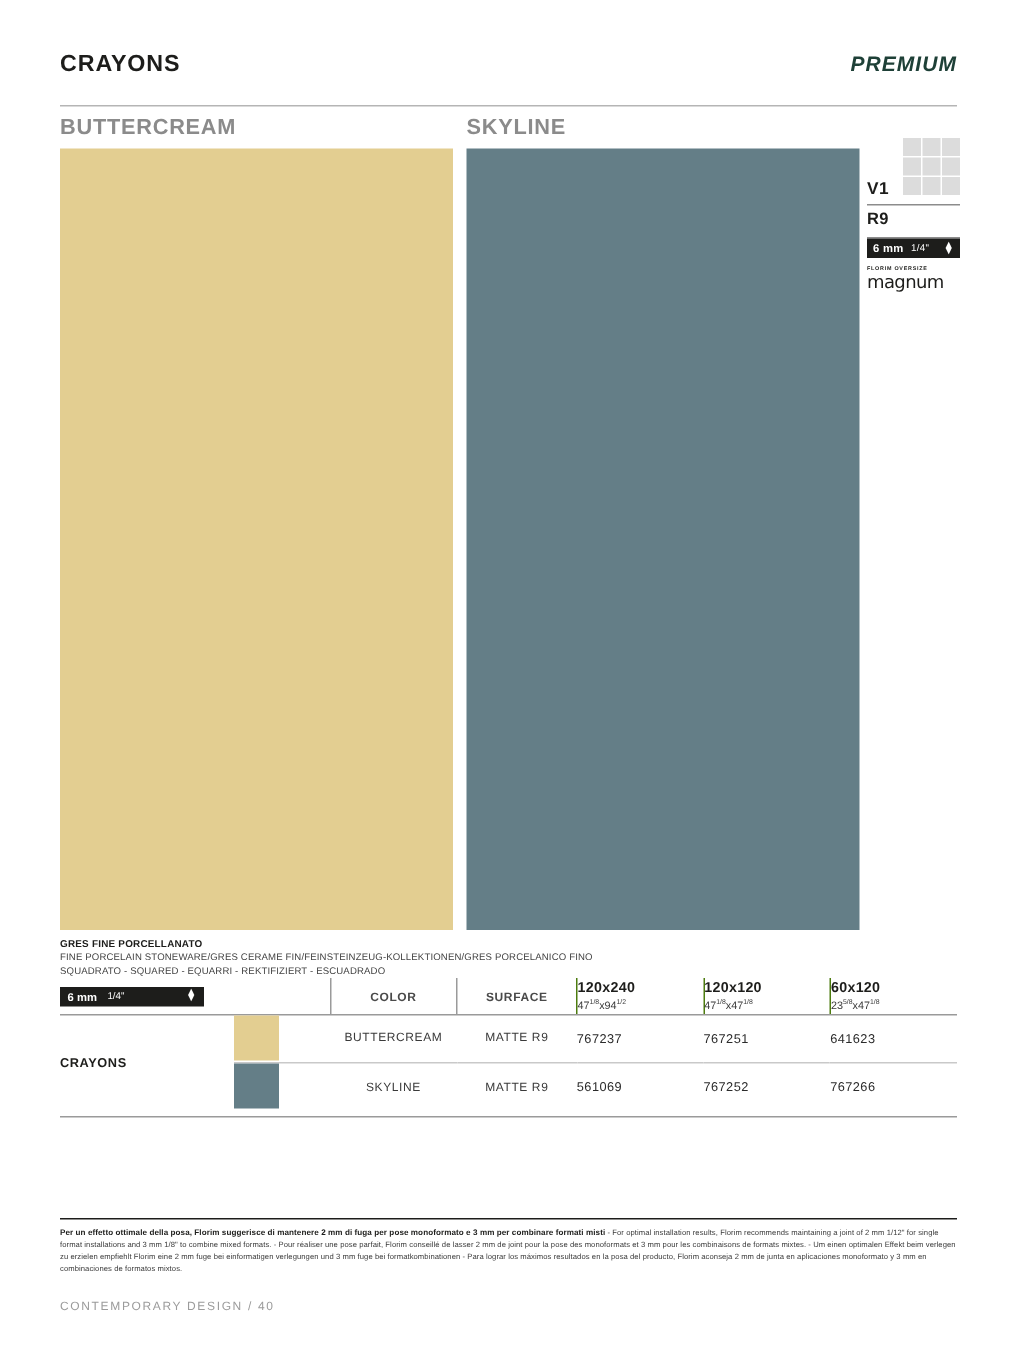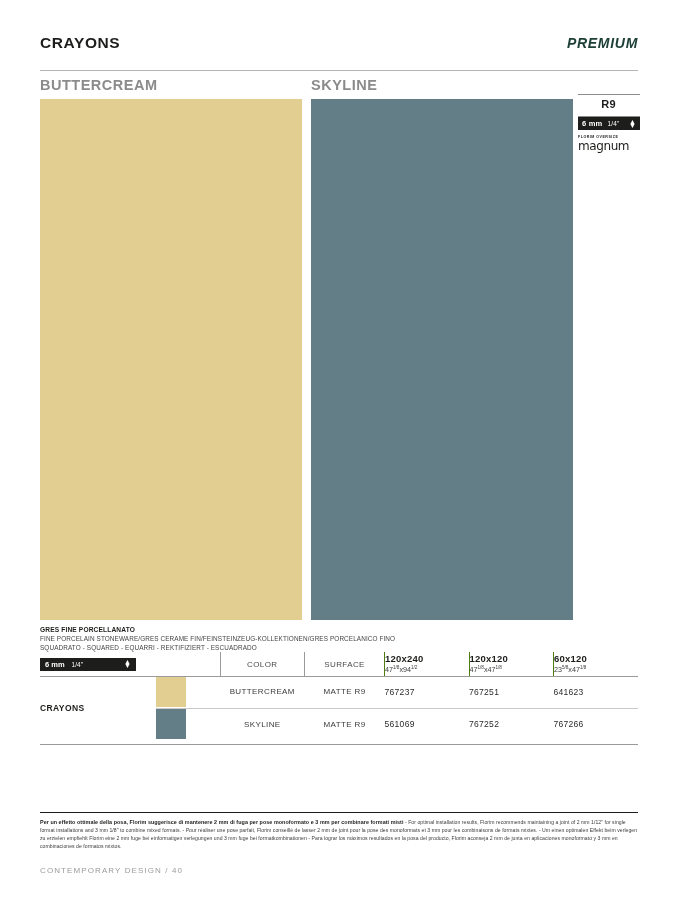--- a/index.html
+++ b/index.html
@@ -114,21 +114,21 @@
     color: #1d1d1b;
     letter-spacing: 0.3px;
   }
   .icon-rule {
     width: 100%;
     height: 1px;
     background: #8c8c8c;
     margin: 2px 0 0 0;
   }
   .r-rating {
-    text-align: center;
+    text-align: left;
     font-size: 11px;
     font-weight: bold;
     color: #1d1d1b;
     padding: 3px 1px 4px 0;
     letter-spacing: 0.3px;
   }
   .thickness-badge {
     background: #1d1d1b;
     color: #ffffff;
     height: 13px;
@@ -209,20 +209,21 @@
     padding: 0;
     vertical-align: middle;
   }
   .th-row { height: 24px; }
   .th-cell {
     text-align: center;
     border-left: 1px solid #9a9a9a;
     font-size: 8px;
     color: #4a4a4a;
     letter-spacing: 0.4px;
+    font-weight: bold;
   }
   .th-size {
     text-align: left;
     border-left: 1px solid #4d7c0f;
     line-height: 1.15;
   }
   .th-size .metric {
     font-size: 9.5px;
     font-weight: bold;
     color: #1d1d1b;
@@ -340,20 +341,34 @@
   <div class="swatch-name left">BUTTERCREAM</div>
   <div class="swatch-name right">SKYLINE</div>
 </div>
 
 <div class="panels">
   <div class="panel left" id="panel-left" style="background: rgb(227, 206, 145);"></div>
   <div class="panel right" id="panel-right" style="background: rgb(100, 126, 135);"></div>
 </div>
 
 <div class="icon-column">
+  <div class="v-rating-row">
+    <div class="v-grid">
+      <i></i>
+        <i></i>
+        <i></i>
+        <i></i>
+        <i></i>
+        <i></i>
+        <i></i>
+        <i></i>
+        <i></i>
+    </div>
+    <div class="v-label">V1</div>
+  </div>
   <div class="icon-rule"></div>
   <div class="r-rating">R9</div>
   <div class="icon-rule"></div>
   <div class="thickness-badge">
     <span class="mm">6 mm</span>
     <span class="inch">1/4"</span>
     <span class="arrow">
         <span>▲</span>
         <span>▼</span>
       </span>

